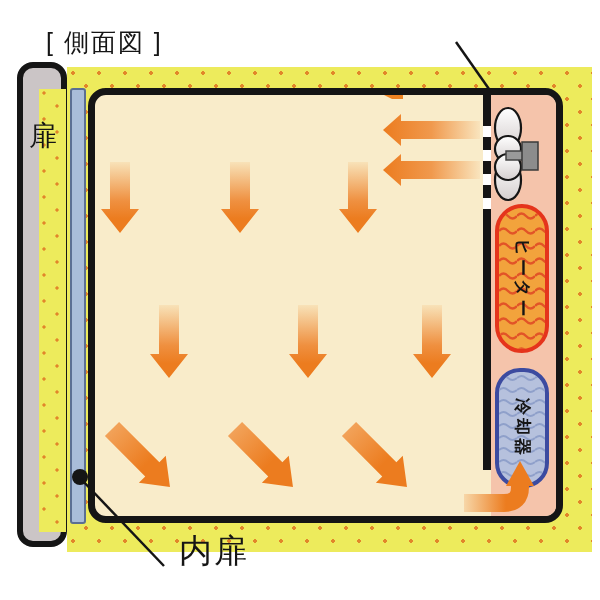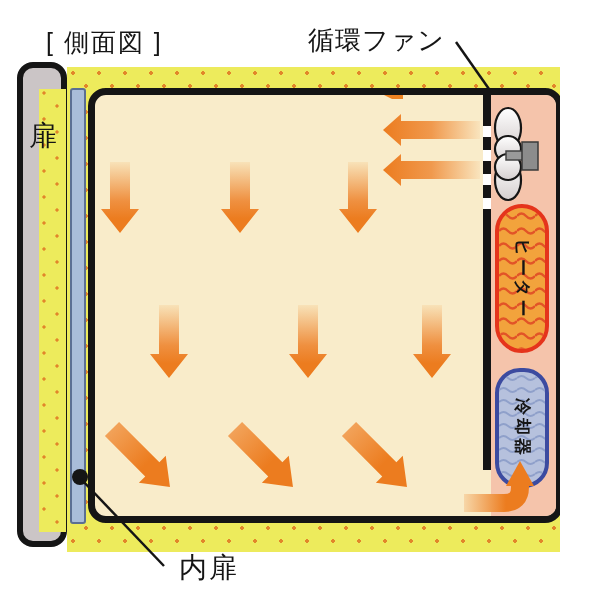--- a/index.html
+++ b/index.html
@@ -1,17 +1,17 @@
 <!DOCTYPE html>
 <html style="--insulation-yellow: #edeb5c; --insulation-dot: #e2862a; --chamber-cream: #f9ecca; --compartment-pink: #f5c4ab; --arrow-orange: #ec7c1f; --heater-fill: #f2a33c; --heater-border: #e5341c; --heater-wave: #e25427; --cooler-fill: #b6c1dd; --cooler-border: #3c4ba0; --cooler-wave: #8fa0ca; --inner-door-blue: #a9bdd9; --door-gray: #cbc5c6; --outline-black: #151515;"><head>
 <meta charset="utf-8">
 <style>
   html,body{margin:0;padding:0;background:#fff;}
-  .scene{position:relative;width:544px;height:600px;background:#fff;overflow:hidden;
-         font-family:"Liberation Sans","DejaVu Sans",sans-serif;color:#151515;padding-left:16px;}
+  .scene{position:relative;width:600px;height:600px;background:#fff;overflow:hidden;
+         font-family:"Liberation Sans","DejaVu Sans",sans-serif;color:#151515;}
   .abs{position:absolute;}
 
   
   .insulation{
     left:67px;top:67px;width:525px;height:485px;
     background-color:var(--insulation-yellow);
     background-image:
       radial-gradient(circle, var(--insulation-dot) 1.6px, transparent 1.8px),
       radial-gradient(circle, var(--insulation-dot) 1.6px, transparent 1.8px);
     background-size:26px 26px,26px 26px;
@@ -82,31 +82,30 @@
     border-radius:3px;
   }
   .knob{left:72px;top:469px;width:16px;height:16px;border-radius:50%;background:var(--outline-black);}
 
   
   .lbl{position:absolute;color:#151515;}
   .title{left:46px;top:26px;font-size:25px;letter-spacing:2px;}
   .fan-label{left:308px;top:23px;font-size:26px;letter-spacing:1px;}
   .door-label{left:29px;top:117px;font-size:28px;}
   .chamber-label{left:261px;top:240px;font-size:26px;letter-spacing:2px;}
-  .inner-door-label{left:179px;top:549px;font-size:28px;letter-spacing:2px;}
+  .inner-door-label{left:179px;top:529px;font-size:33px;letter-spacing:2px;}
 
   .overlay{left:0;top:0;width:600px;height:600px;pointer-events:none;}
 </style>
 </head>
 <body>
 
 <div class="scene">
 
   <div class="lbl title">[ 側面図 ]</div>
-  <div class="lbl fan-label">循環ファン</div>
 
   <div class="abs insulation"></div>
 
   <div class="abs chamber"></div>
 
   <div class="abs compartment"></div>
 
   <div class="abs divider-solid-top"></div>
   <div class="abs divider-dashed"></div>
   <div class="abs divider-solid-bottom"></div>

